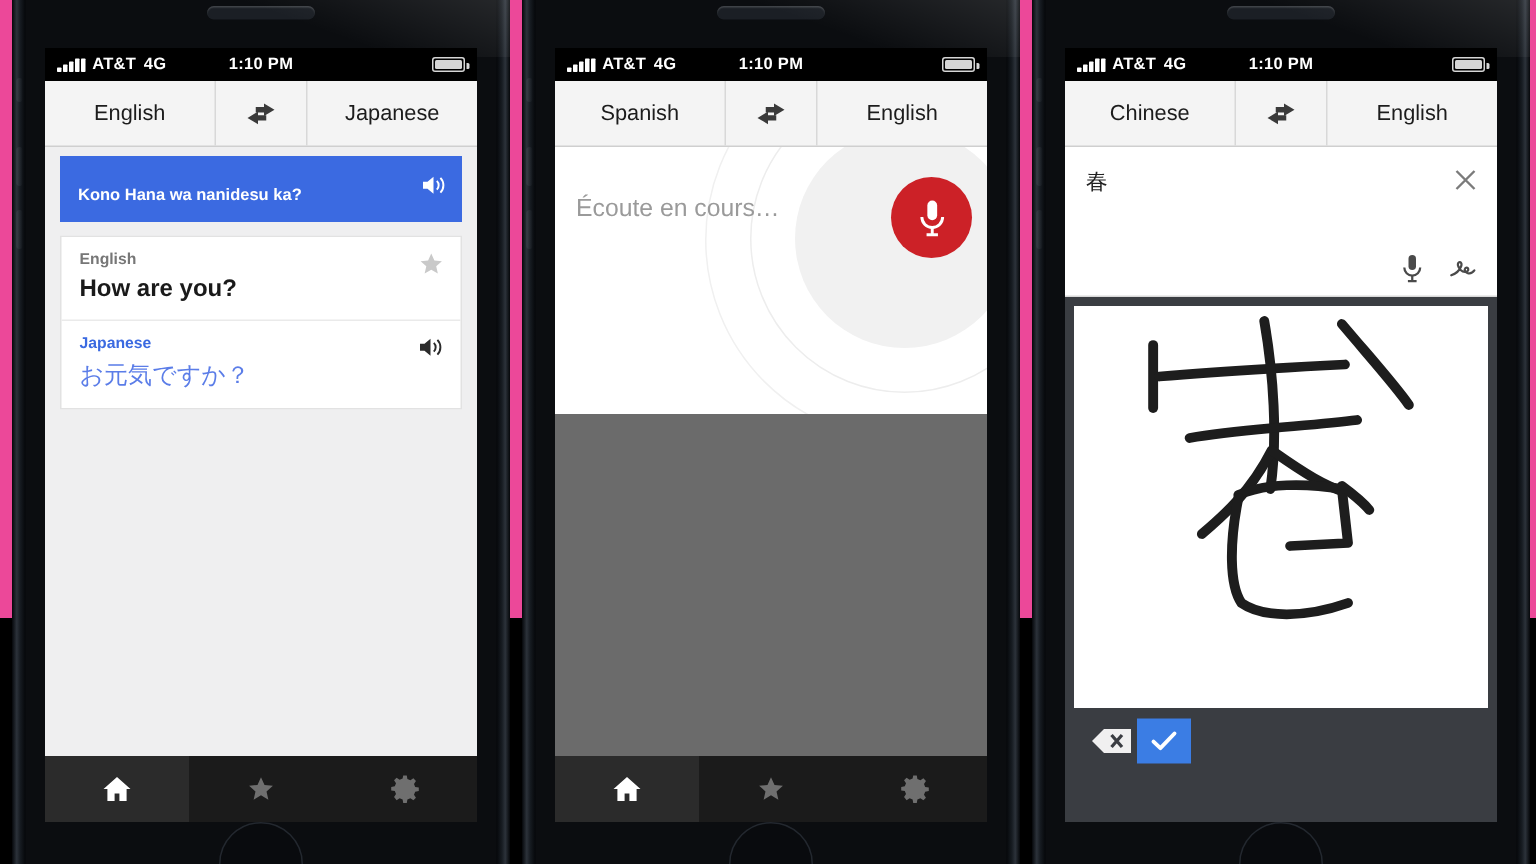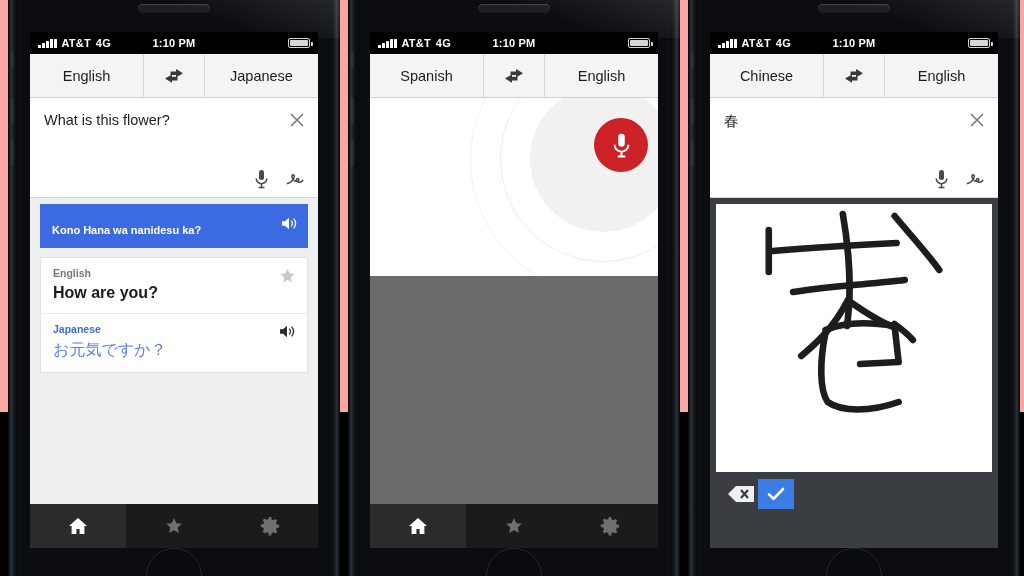--- a/index.html
+++ b/index.html
@@ -1,19 +1,19 @@
 <!DOCTYPE html>
 <html><head>
 <meta charset="utf-8">
 <style>
   * { margin:0; padding:0; box-sizing:border-box; }
   html,body { width:1024px; height:576px; overflow:hidden; background:#000; }
   body { font-family:"Liberation Sans", sans-serif; }
 
-  .stage { position:relative; width:1024px; height:412px; background:#fca5a5; }
+  .stage { position:relative; width:1024px; height:412px; background:#ec4899; }
 
   
   .phone { position:absolute; top:-30px; height:640px; background:#0b0d10; }
   .phone.p1 { left:8px;  width:332px; }
   .phone.p2 { left:348px; width:332px; }
   .phone.p3 { left:688px; width:332px; }
 
   .bezel-edge { position:absolute; top:0; bottom:0; width:9px;
     background:linear-gradient(90deg,#05070a 0%,#2c323a 35%,#171c22 60%,#05070a 100%); }
   .bezel-edge.l { left:0; }
@@ -156,38 +156,20 @@
           <svg viewBox="0 0 22 16">
             <path fill="#3a3a3a" d="M13 1l7 4.2-7 4.2V7H7.5V3.4H13z"></path>
             <path fill="#3a3a3a" d="M9 14.8L2 10.6l7-4.2v2.4h5.5v3.6H9z"></path>
           </svg>
         </div>
         <div class="lang-right">
           <span>Japanese</span>
         </div>
       </div>
 
-      <div class="inputarea">
-        <div class="in-text">What is this flower?</div>
-        <div class="in-clear">
-          <svg viewBox="0 0 18 18">
-            <path stroke="#7b7b7b" stroke-width="1.6" d="M3 3l12 12M15 3L3 15"></path>
-          </svg>
-        </div>
-        <div class="in-tools">
-          <svg width="13" height="20" viewBox="0 0 13 20">
-            <rect x="4" y="1" width="5" height="10" rx="2.5" fill="#4a4a4a"></rect>
-            <path d="M1.2 9.4a5.3 5.3 0 0 0 10.6 0" stroke="#4a4a4a" stroke-width="1.5" fill="none"></path>
-            <path d="M6.5 14.6V18.4M3.6 18.4h5.8" stroke="#4a4a4a" stroke-width="1.5"></path>
-          </svg>
-          <svg width="20" height="19" viewBox="0 0 20 19">
-            <path d="M1.5 13.5c3-1 5.5-3.2 6.6-6 .5-1.3.2-2.6-.8-2.8-1-.2-1.6 1-1.3 2.3.5 2.2 2.6 4.3 4.6 4.3 1.6 0 2.5-1 2.2-2.1-.3-1-1.6-1.1-2.1-.2-.6 1 .1 2.5 1.5 3 1.6.6 3.6-.2 4.7-1.7" stroke="#4a4a4a" stroke-width="1.5" fill="none" stroke-linecap="round"></path>
-          </svg>
-        </div>
-      </div>
 
       <div class="pad">
         <div class="tcard">
           <div class="rom">Kono Hana wa nanidesu ka?</div>
           <span class="spk">
             <svg width="17" height="15" viewBox="0 0 17 15">
               <path fill="#fff" d="M1 5.2h3l4-3.4v11.4l-4-3.4H1z"></path>
               <path d="M10.2 4.6a4 4 0 0 1 0 5.8M12.6 2.6a7 7 0 0 1 0 9.8" stroke="#fff" stroke-width="1.3" fill="none"></path>
             </svg>
           </span>
@@ -280,20 +262,21 @@
         </div>
         <div class="lang-right">
           <span>English</span>
         </div>
       </div>
 
       <div class="listen">
         <div class="ripple r-o2"></div>
         <div class="ripple r-o1"></div>
         <div class="ripple r-fill"></div>
+        <div class="listen-ph">Écoute en cours…</div>
         <div class="mic-btn">
           <svg width="17" height="27" viewBox="0 0 13 20">
             <rect x="4" y="1" width="5" height="10" rx="2.5" fill="#fff"></rect>
             <path d="M1.2 9.4a5.3 5.3 0 0 0 10.6 0" stroke="#fff" stroke-width="1.5" fill="none"></path>
             <path d="M6.5 14.6V18.4M3.6 18.4h5.8" stroke="#fff" stroke-width="1.5"></path>
           </svg>
         </div>
       </div>
 
       <div class="dim"></div>

